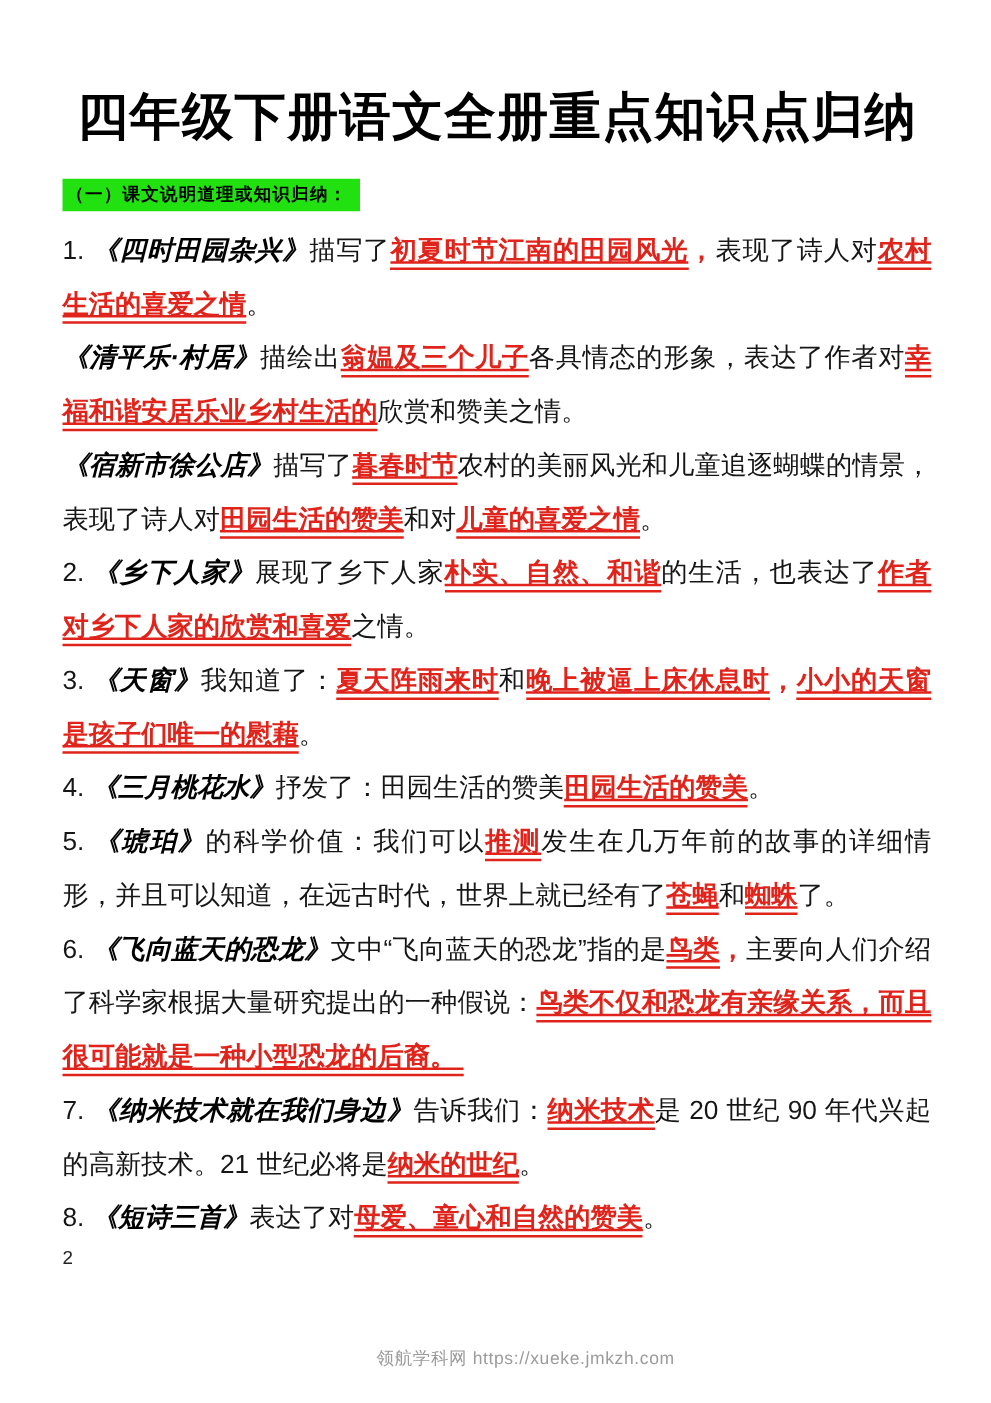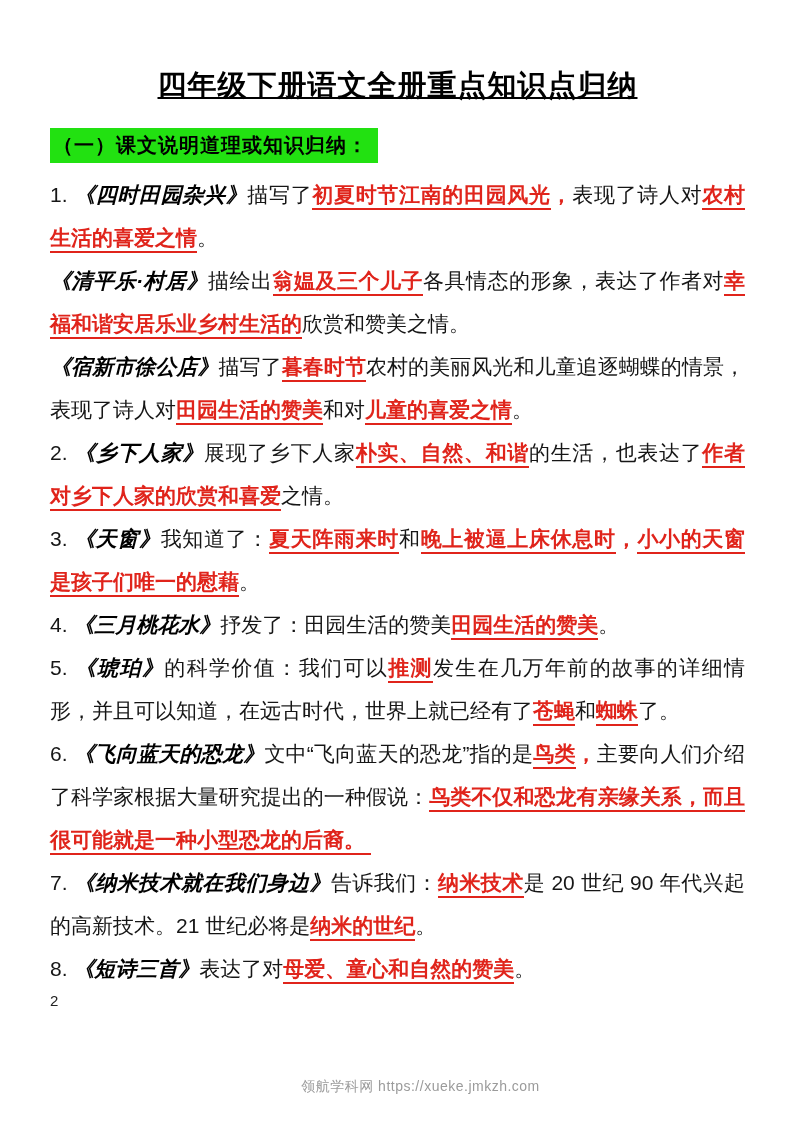--- a/index.html
+++ b/index.html
@@ -17,52 +17,52 @@
     font-family:"Liberation Sans","DejaVu Sans",sans-serif;
     color:var(--ink);
   }
   .page{
     width:100%;height:100%;
     padding:66px 48px 0 50px;
     position:relative;
   }
   .doc-title{
     text-align:center;
-    font-size:29px;
+    font-size:41px;
     font-weight:900;
     letter-spacing:1px;
     color:#000;
-    text-decoration:underline;
   }
   .section-heading{
     display:inline-block;
     margin-top:22px;
     background:var(--green);
     color:#000;
-    font-size:20px;
+    font-size:14px;
     font-weight:900;
     padding:4px 10px 4px 3px;
     letter-spacing:1px;
   }
   .doc-body{
     margin-top:10px;
     font-size:21px;
     line-height:43px;
     text-align:justify;
   }
   .para{margin:0;}
   .run{white-space:pre-wrap;}
   .run.black{color:var(--ink);font-weight:400;}
   .run.bold{color:#000;font-weight:800;font-style:italic;}
   .run.red{color:var(--red);font-weight:800;}
   .run.red-u{
     color:var(--red);
     font-weight:800;
     border-bottom:2px solid var(--red);
     padding-bottom:2px;
+    text-decoration:underline;
   }
   .page-number{
     font-size:15px;
     color:#222;
     margin-top:2px;
   }
   .footer{
     position:absolute;
     bottom:26px;
     left:0;

